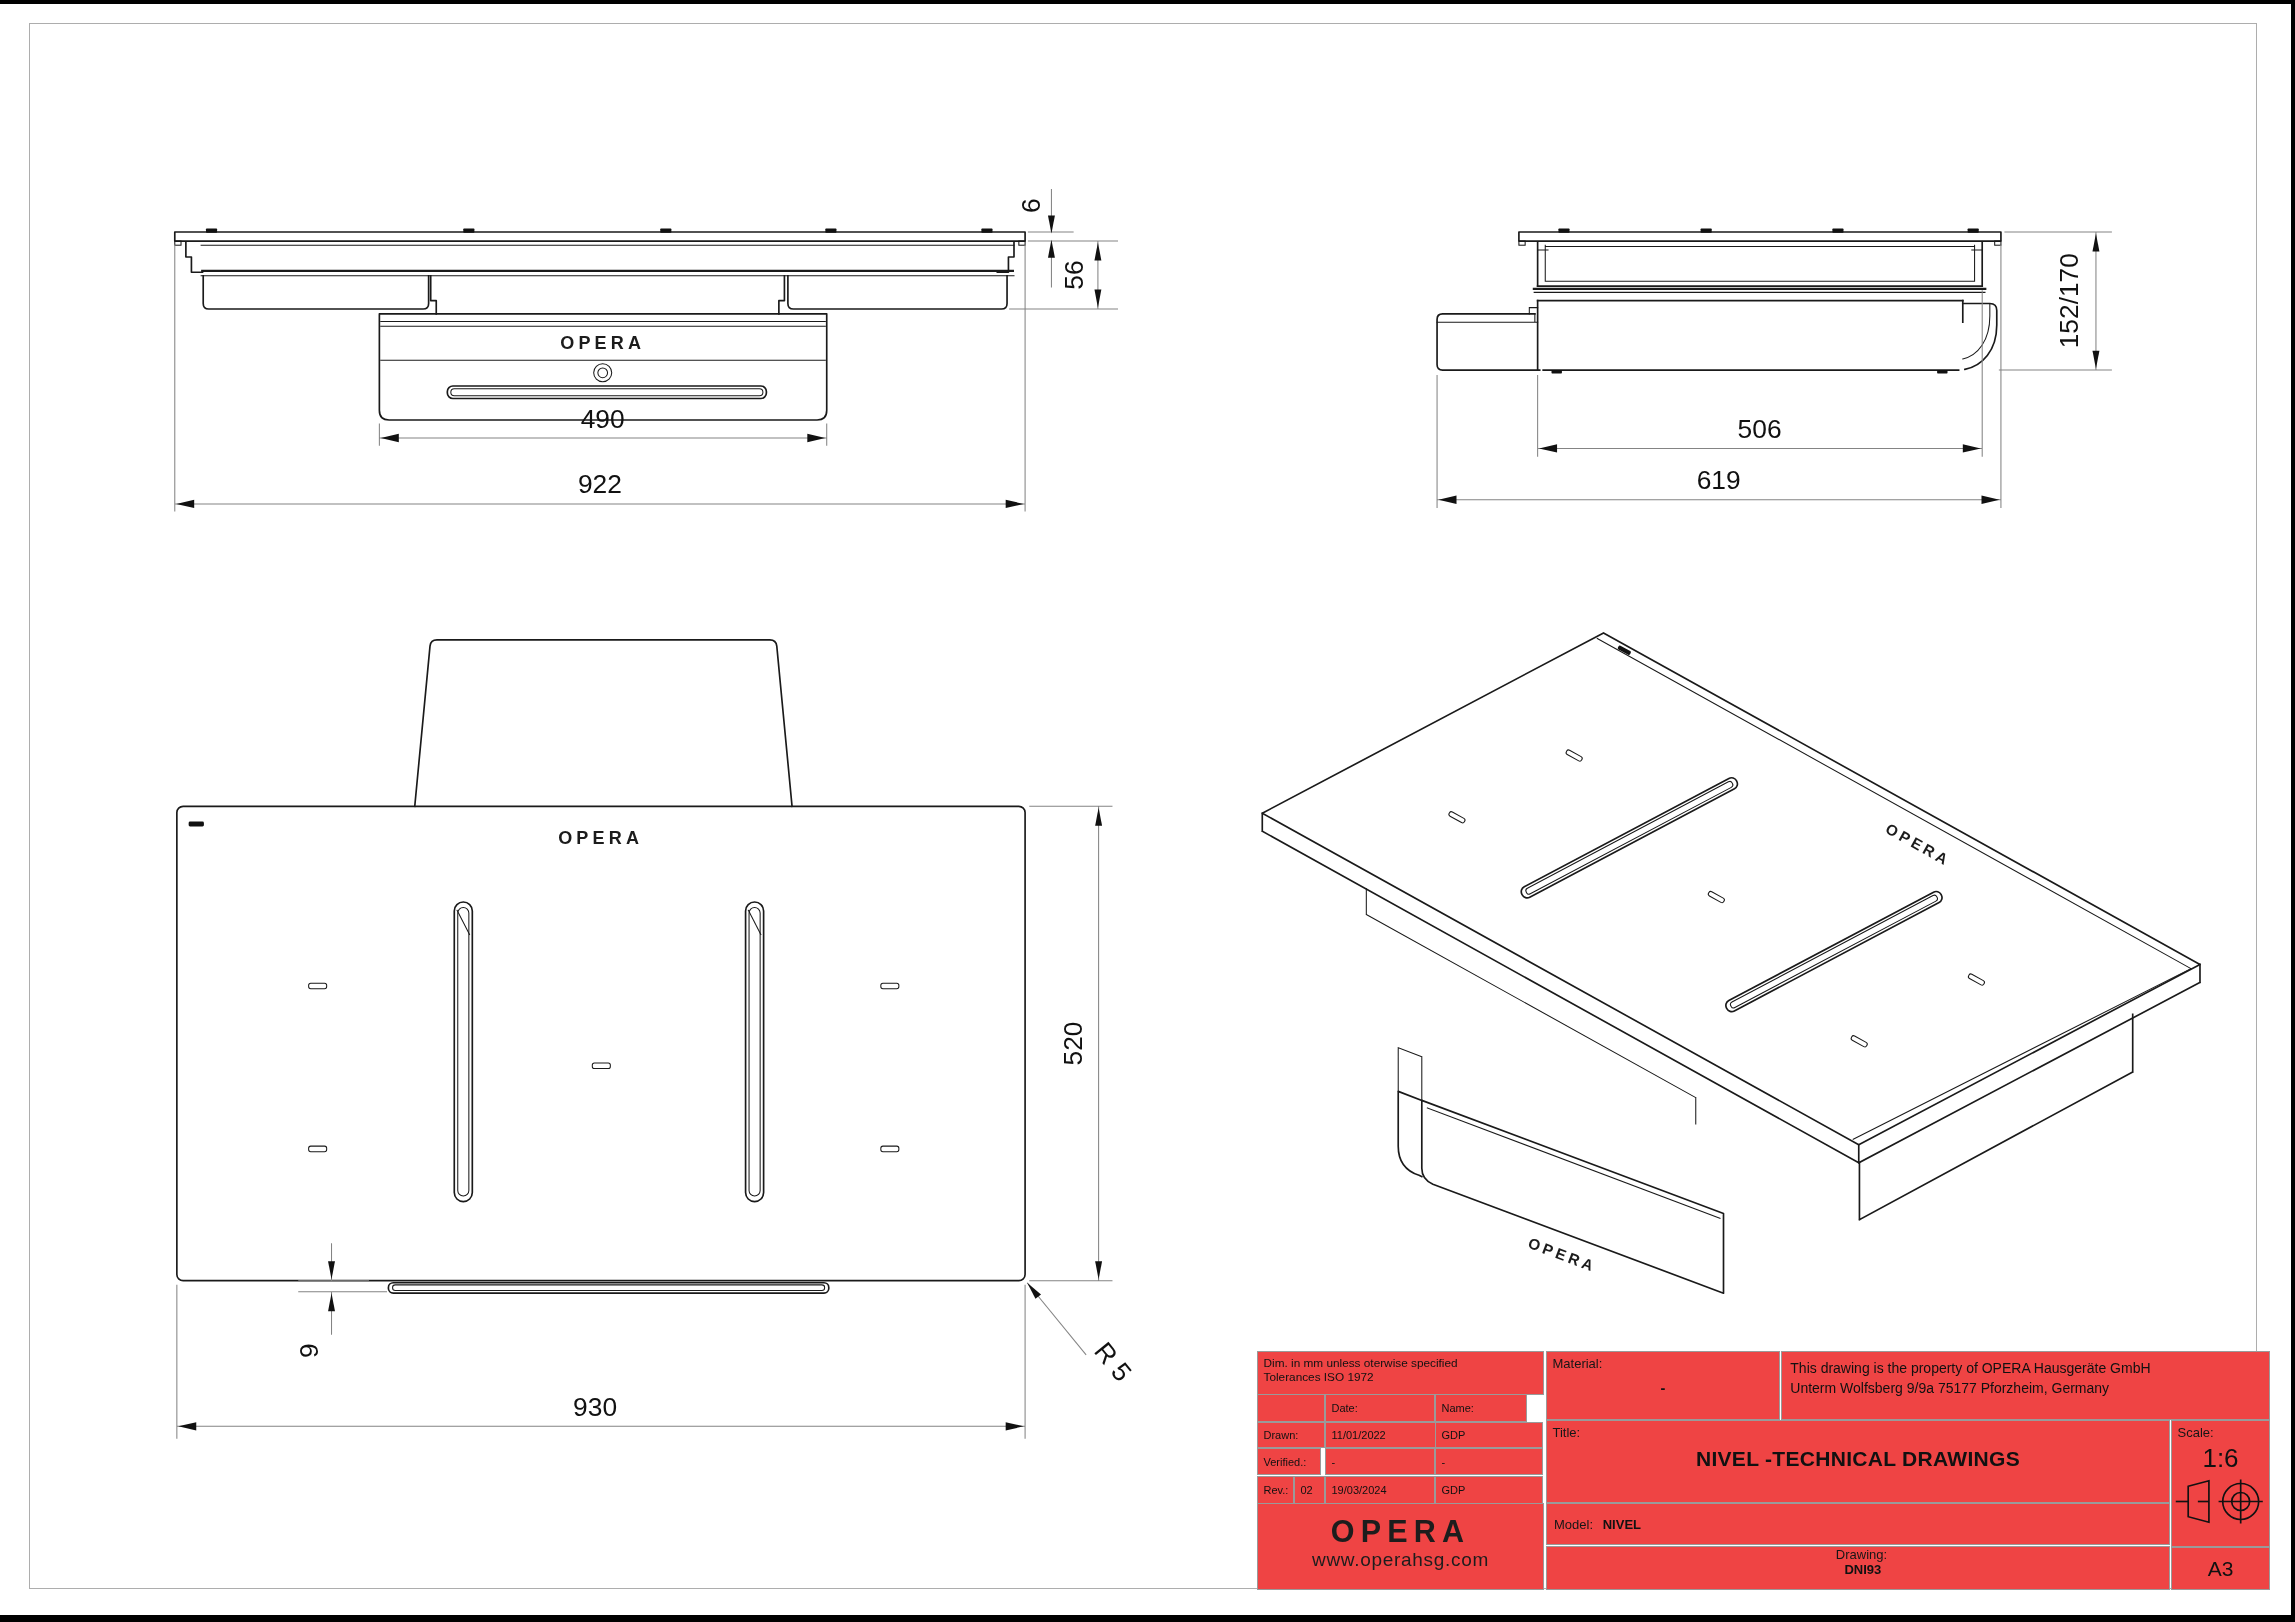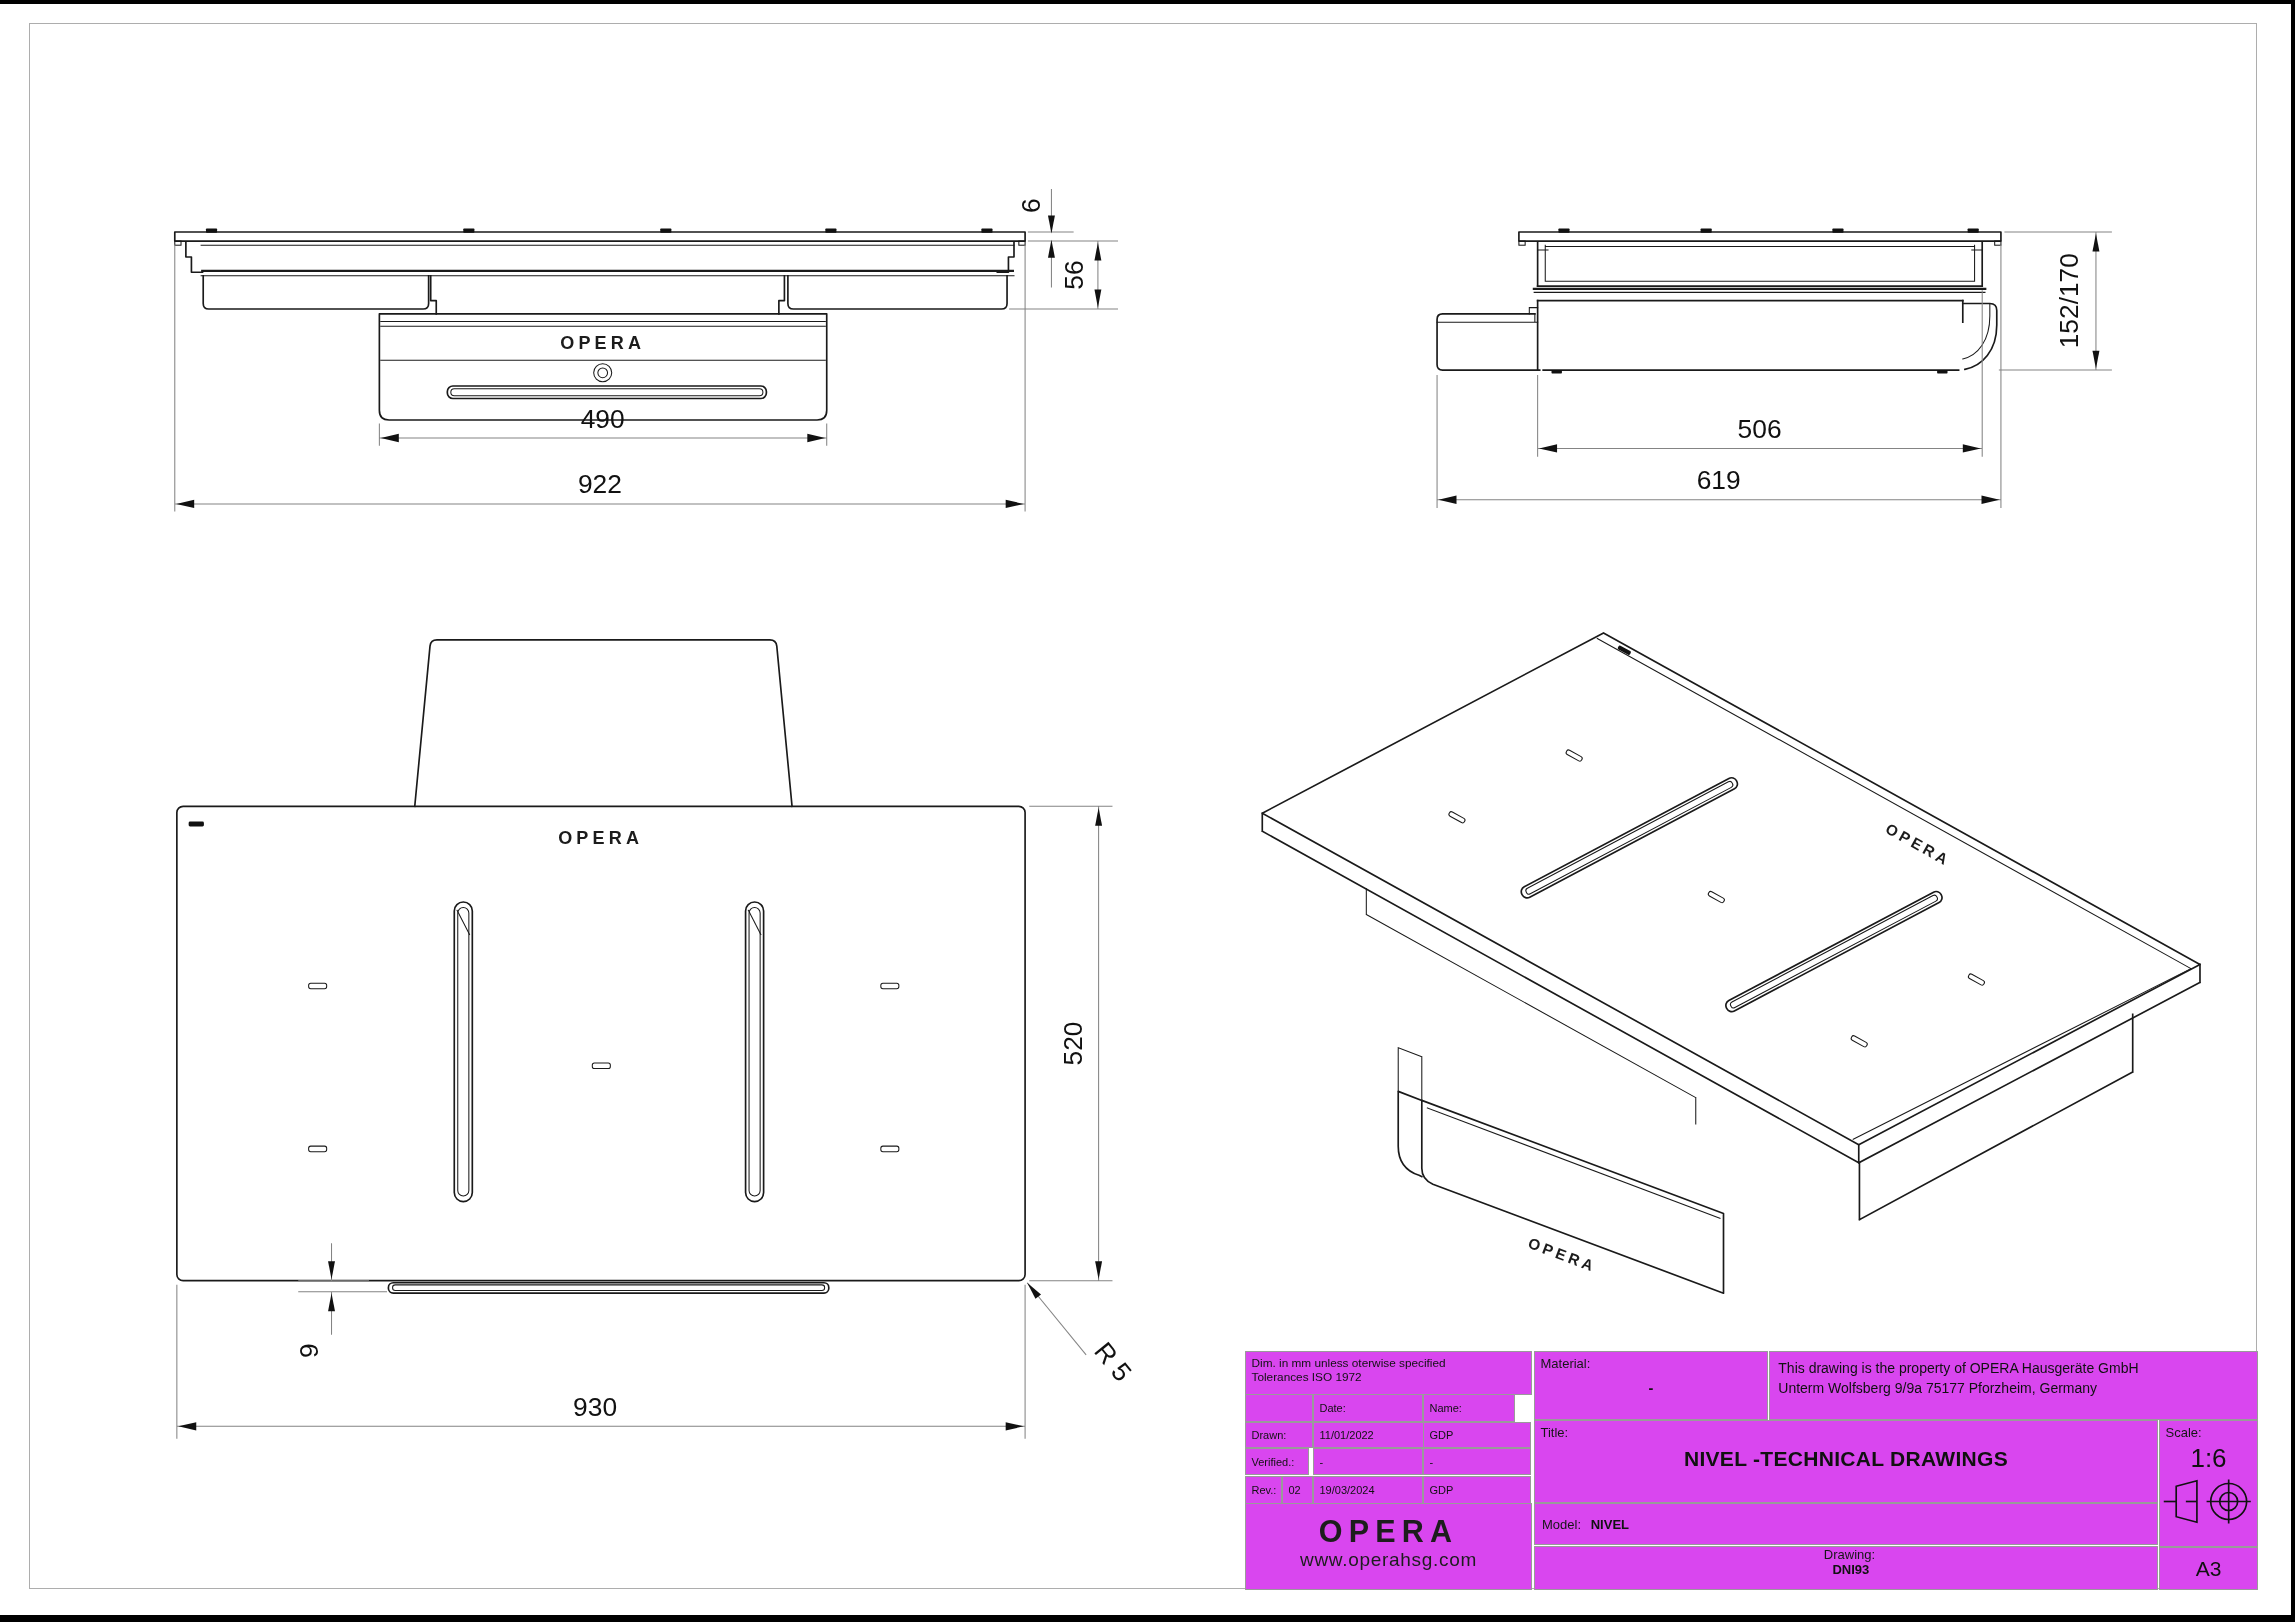--- a/index.html
+++ b/index.html
@@ -13,21 +13,21 @@
   svg .lnth{stroke:#1a1a1a;stroke-width:1.5;fill:none;stroke-linecap:square;}
   svg .lnbold{stroke:#1a1a1a;stroke-width:3.4;fill:none;}
   svg .dim{stroke:#848484;stroke-width:1.5;fill:none;}
   svg .arr{fill:#111;stroke:none;}
   svg .tick{fill:#111;stroke:none;}
   svg text{fill:#111;}
   svg .dtxt{font-size:38px;font-family:"Liberation Sans",sans-serif;}
   svg .ltxt{font-size:26px;font-weight:700;letter-spacing:6px;font-family:"Liberation Sans",sans-serif;fill:#1c1c1c;}
   svg .ltxt2{font-size:22px;font-weight:700;letter-spacing:5px;font-family:"Liberation Sans",sans-serif;fill:#1c1c1c;}
   
-  .tb{position:absolute;border:1.4px solid #9a9a9a;box-sizing:border-box;background:#d946ef;}
+  .tb{position:absolute;border:1.4px solid #9a9a9a;box-sizing:border-box;background:#ef4444;margin-left:12px;}
   .tb .lab{font-size:13px;color:#161616;}
   .tb .val{font-size:14.6px;font-weight:700;color:#111;}
   .pad{padding:3.5px 5.5px;}
   .row{display:flex;align-items:center;}
   .note{font-size:11.8px;line-height:14.6px;padding:3.5px 5.5px;}
   .proptxt{font-size:14px;line-height:20px;padding:5.5px 8.3px;}
   .titleval{font-size:21px;font-weight:700;letter-spacing:0.3px;}
   .scaleval{font-size:26px;font-weight:400;}
   .a3{font-size:21px;}
   .operalogo{font-size:30.5px;font-weight:800;letter-spacing:6.2px;color:#1d1d1d;}

